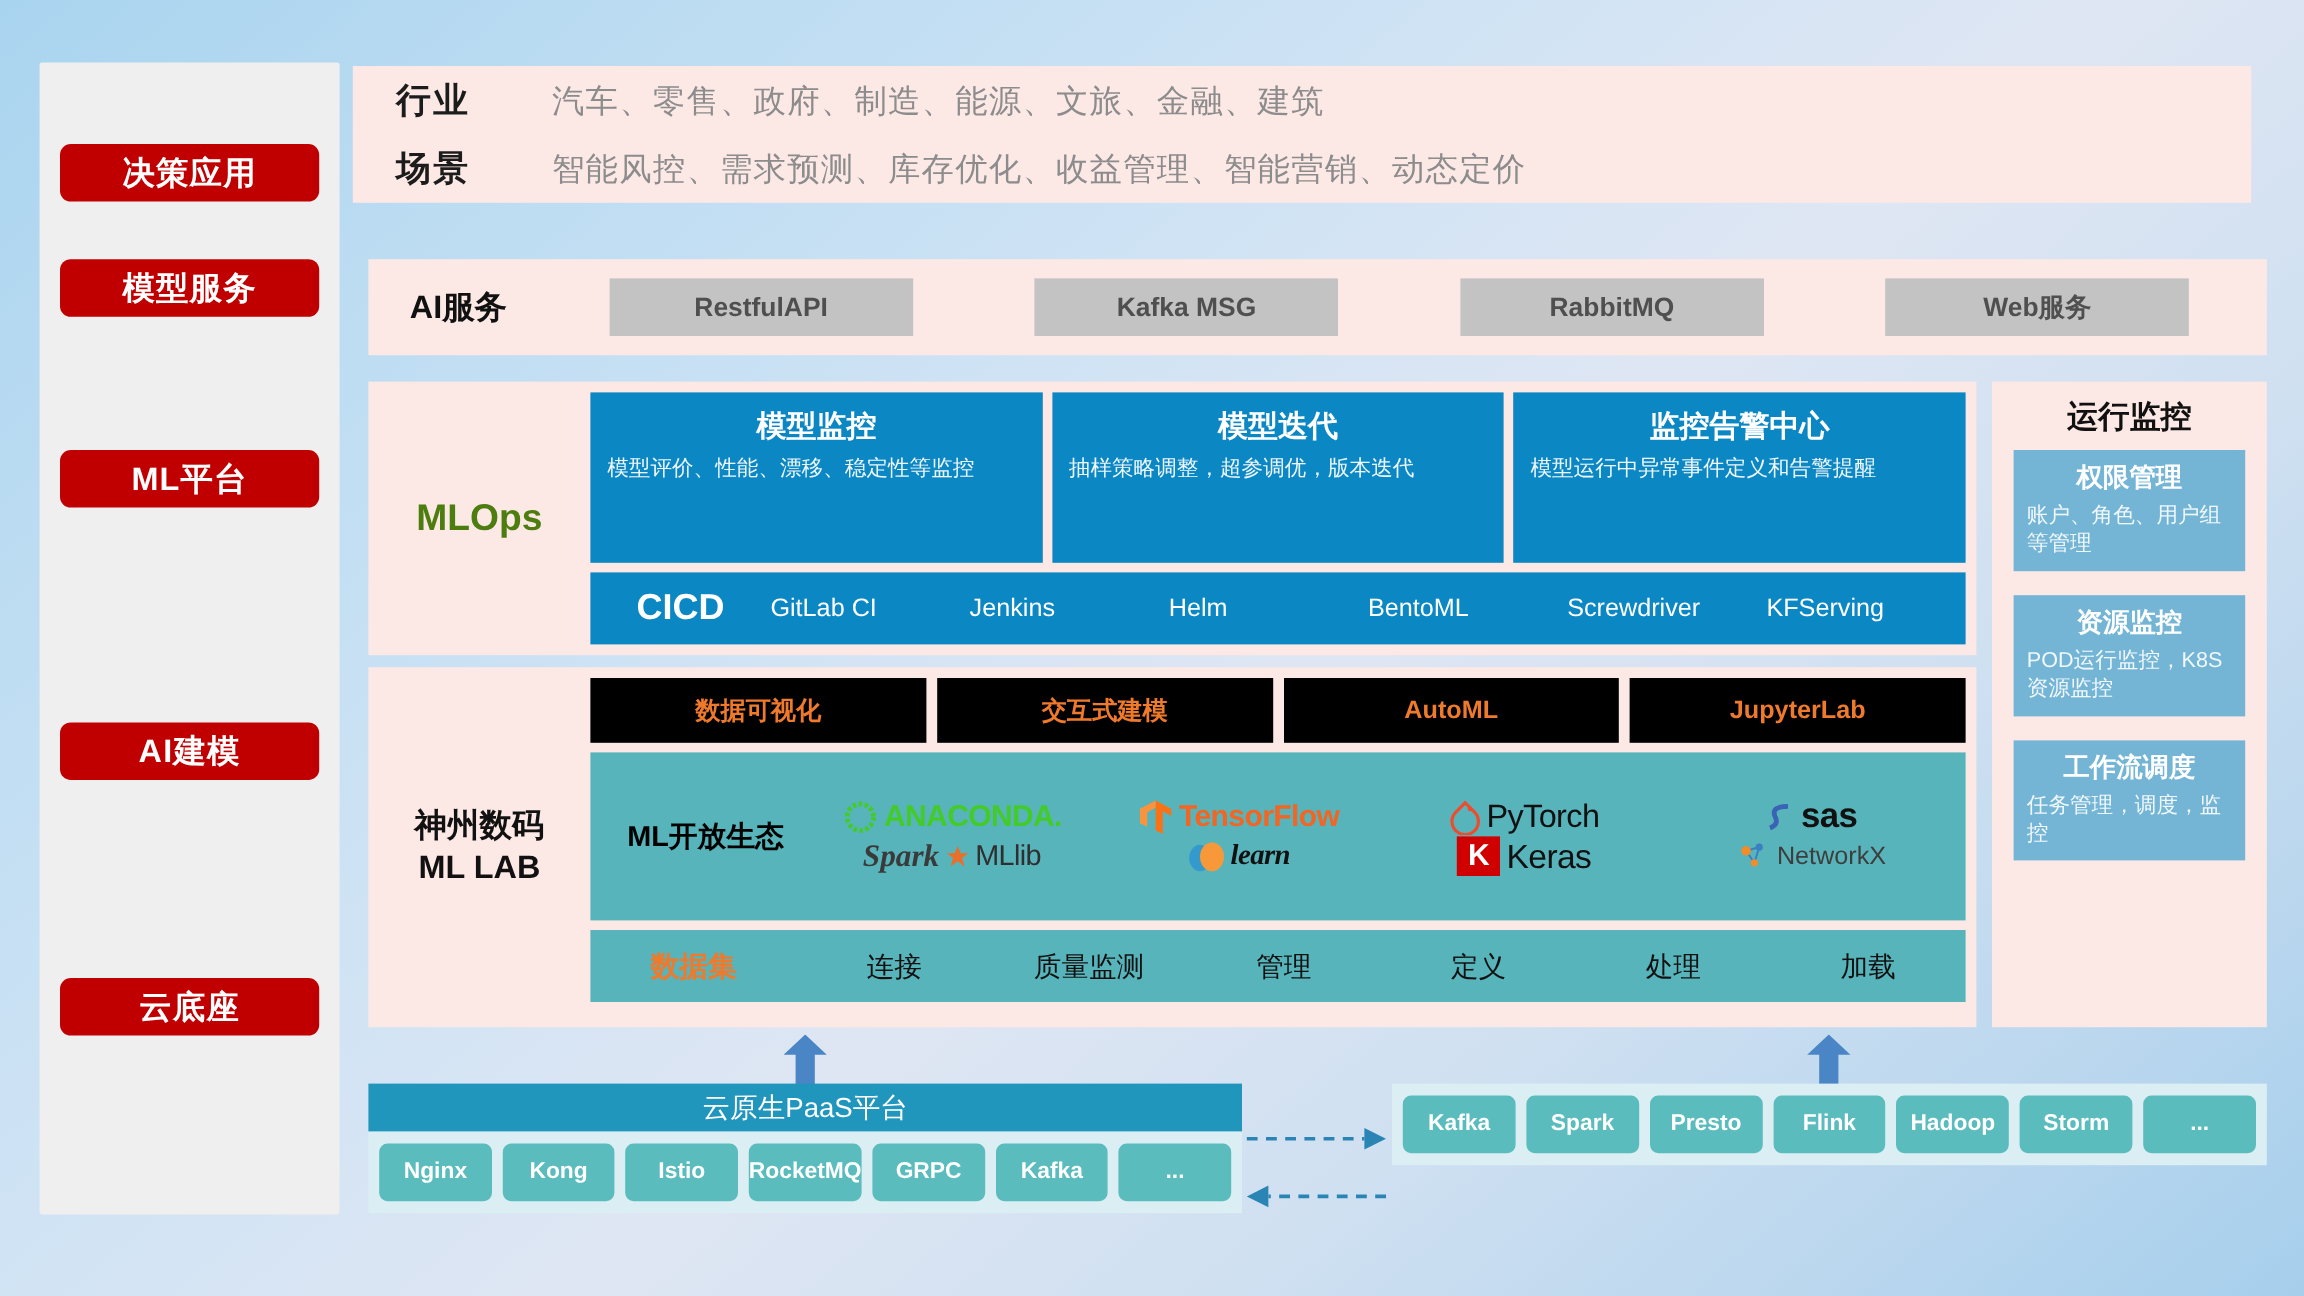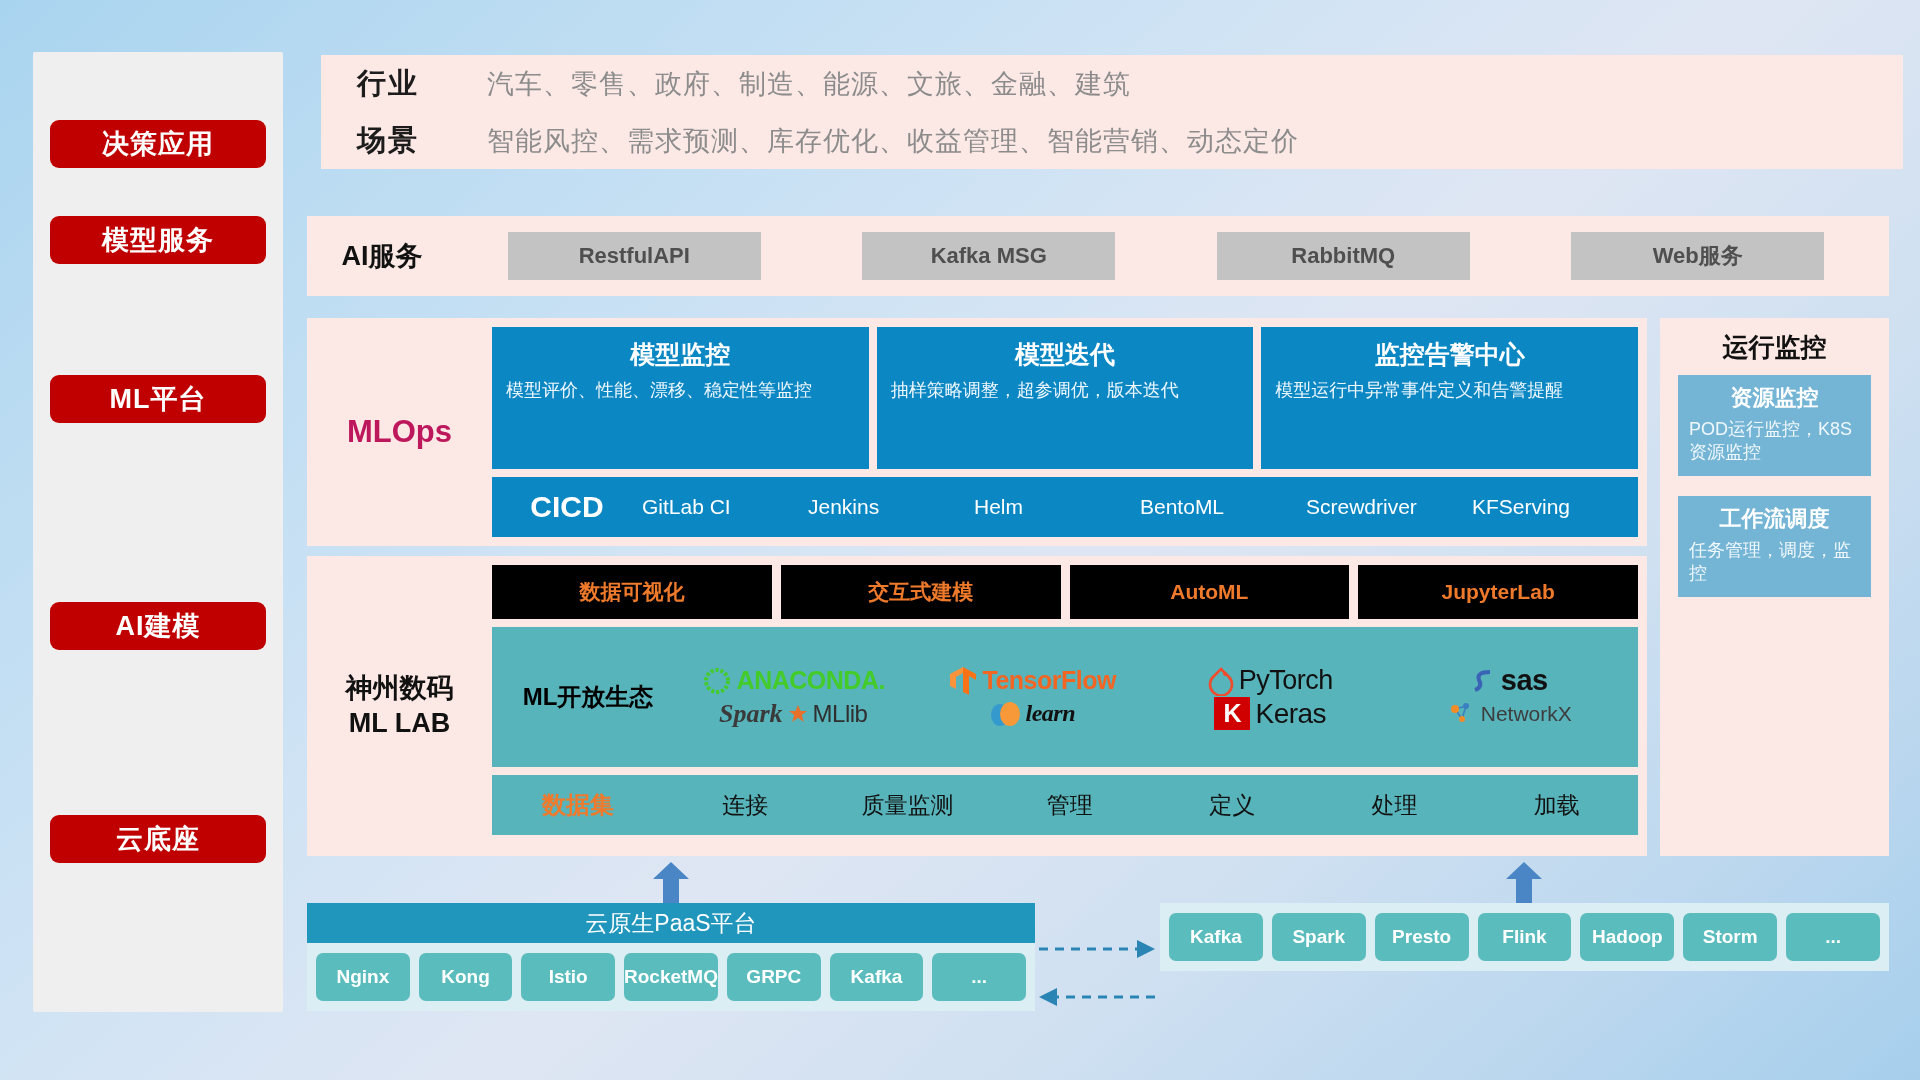--- a/index.html
+++ b/index.html
@@ -19,37 +19,37 @@
   .rail-tag{
     position:absolute;left:17px;width:216px;height:48px;
     background:#c00000;border-radius:9px;color:#fff;
     font-size:27px;font-weight:bold;letter-spacing:1px;
     display:flex;align-items:center;justify-content:center;
   }
 
   
   .pink{background:#fce9e6;}
 
-  #panel-apps{position:absolute;left:321px;top:55px;width:1582px;height:114px;}
+  #panel-apps{position:absolute;left:294px;top:55px;width:1582px;height:114px;}
   .apps-row{display:flex;align-items:center;height:50%;padding-left:36px;box-sizing:border-box;}
   .apps-key{width:130px;font-size:29px;font-weight:bold;color:#1c1c1c;letter-spacing:2px;}
   .apps-val{font-size:27px;color:#8c8c8c;letter-spacing:1px;}
 
   #panel-aisvc{position:absolute;left:307px;top:216px;width:1582px;height:80px;display:flex;align-items:center;}
   .aisvc-key{width:150px;text-align:center;font-size:27px;font-weight:bold;color:#111;}
   .aisvc-boxes{flex:1;display:flex;gap:0;justify-content:space-around;padding-right:14px;}
   .aisvc-box{
     width:253px;height:48px;background:#c3c3c3;color:#4f4f4f;
     font-size:22px;font-weight:bold;display:flex;align-items:center;justify-content:center;
   }
 
   
   #panel-mlops{position:absolute;left:307px;top:318px;width:1340px;height:228px;}
   .mlops-inner{display:flex;height:100%;}
-  .mlops-key{width:185px;display:flex;align-items:center;justify-content:center;font-size:31px;font-weight:bold;color:#be185d;}
+  .mlops-key{width:185px;display:flex;align-items:center;justify-content:center;font-size:31px;font-weight:bold;color:#4d7c0f;}
   .mlops-right{flex:1;display:flex;flex-direction:column;padding:9px 9px 9px 0;box-sizing:border-box;}
   .mlops-cards{display:flex;gap:8px;height:148px;}
   .mlops-card{flex:1;background:#0b87c4;color:#fff;padding:9px 14px;box-sizing:border-box;}
   .mlops-card h4{margin:2px 0 8px;font-size:25px;font-weight:bold;text-align:center;}
   .mlops-card p{margin:0;font-size:18px;line-height:1.32;color:#eef7fc;}
   .cicd-bar{margin-top:8px;height:62px;background:#0b87c4;display:flex;align-items:center;overflow:hidden;}
   .cicd-title{width:150px;text-align:center;color:#fff;font-size:30px;font-weight:bold;flex:none;}
   .cicd-item{flex:1;color:#fff;font-size:21px;line-height:1.05;padding-right:6px;}
 
   
@@ -251,20 +251,24 @@
           <div class="ds-item">处理</div>
           <div class="ds-item">加载</div>
         </div>
       </div>
     </div>
   </div>
 
   <div id="panel-monitor" class="pink">
     <div class="mon-title">运行监控</div>
     <div class="mon-card">
+      <h5>权限管理</h5>
+      <p>账户、角色、用户组等管理</p>
+    </div>
+    <div class="mon-card">
       <h5>资源监控</h5>
       <p>POD运行监控，K8S资源监控</p>
     </div>
     <div class="mon-card">
       <h5>工作流调度</h5>
       <p>任务管理，调度，监控</p>
     </div>
   </div>
 
   <div class="up-arrow" id="arrow-left">

